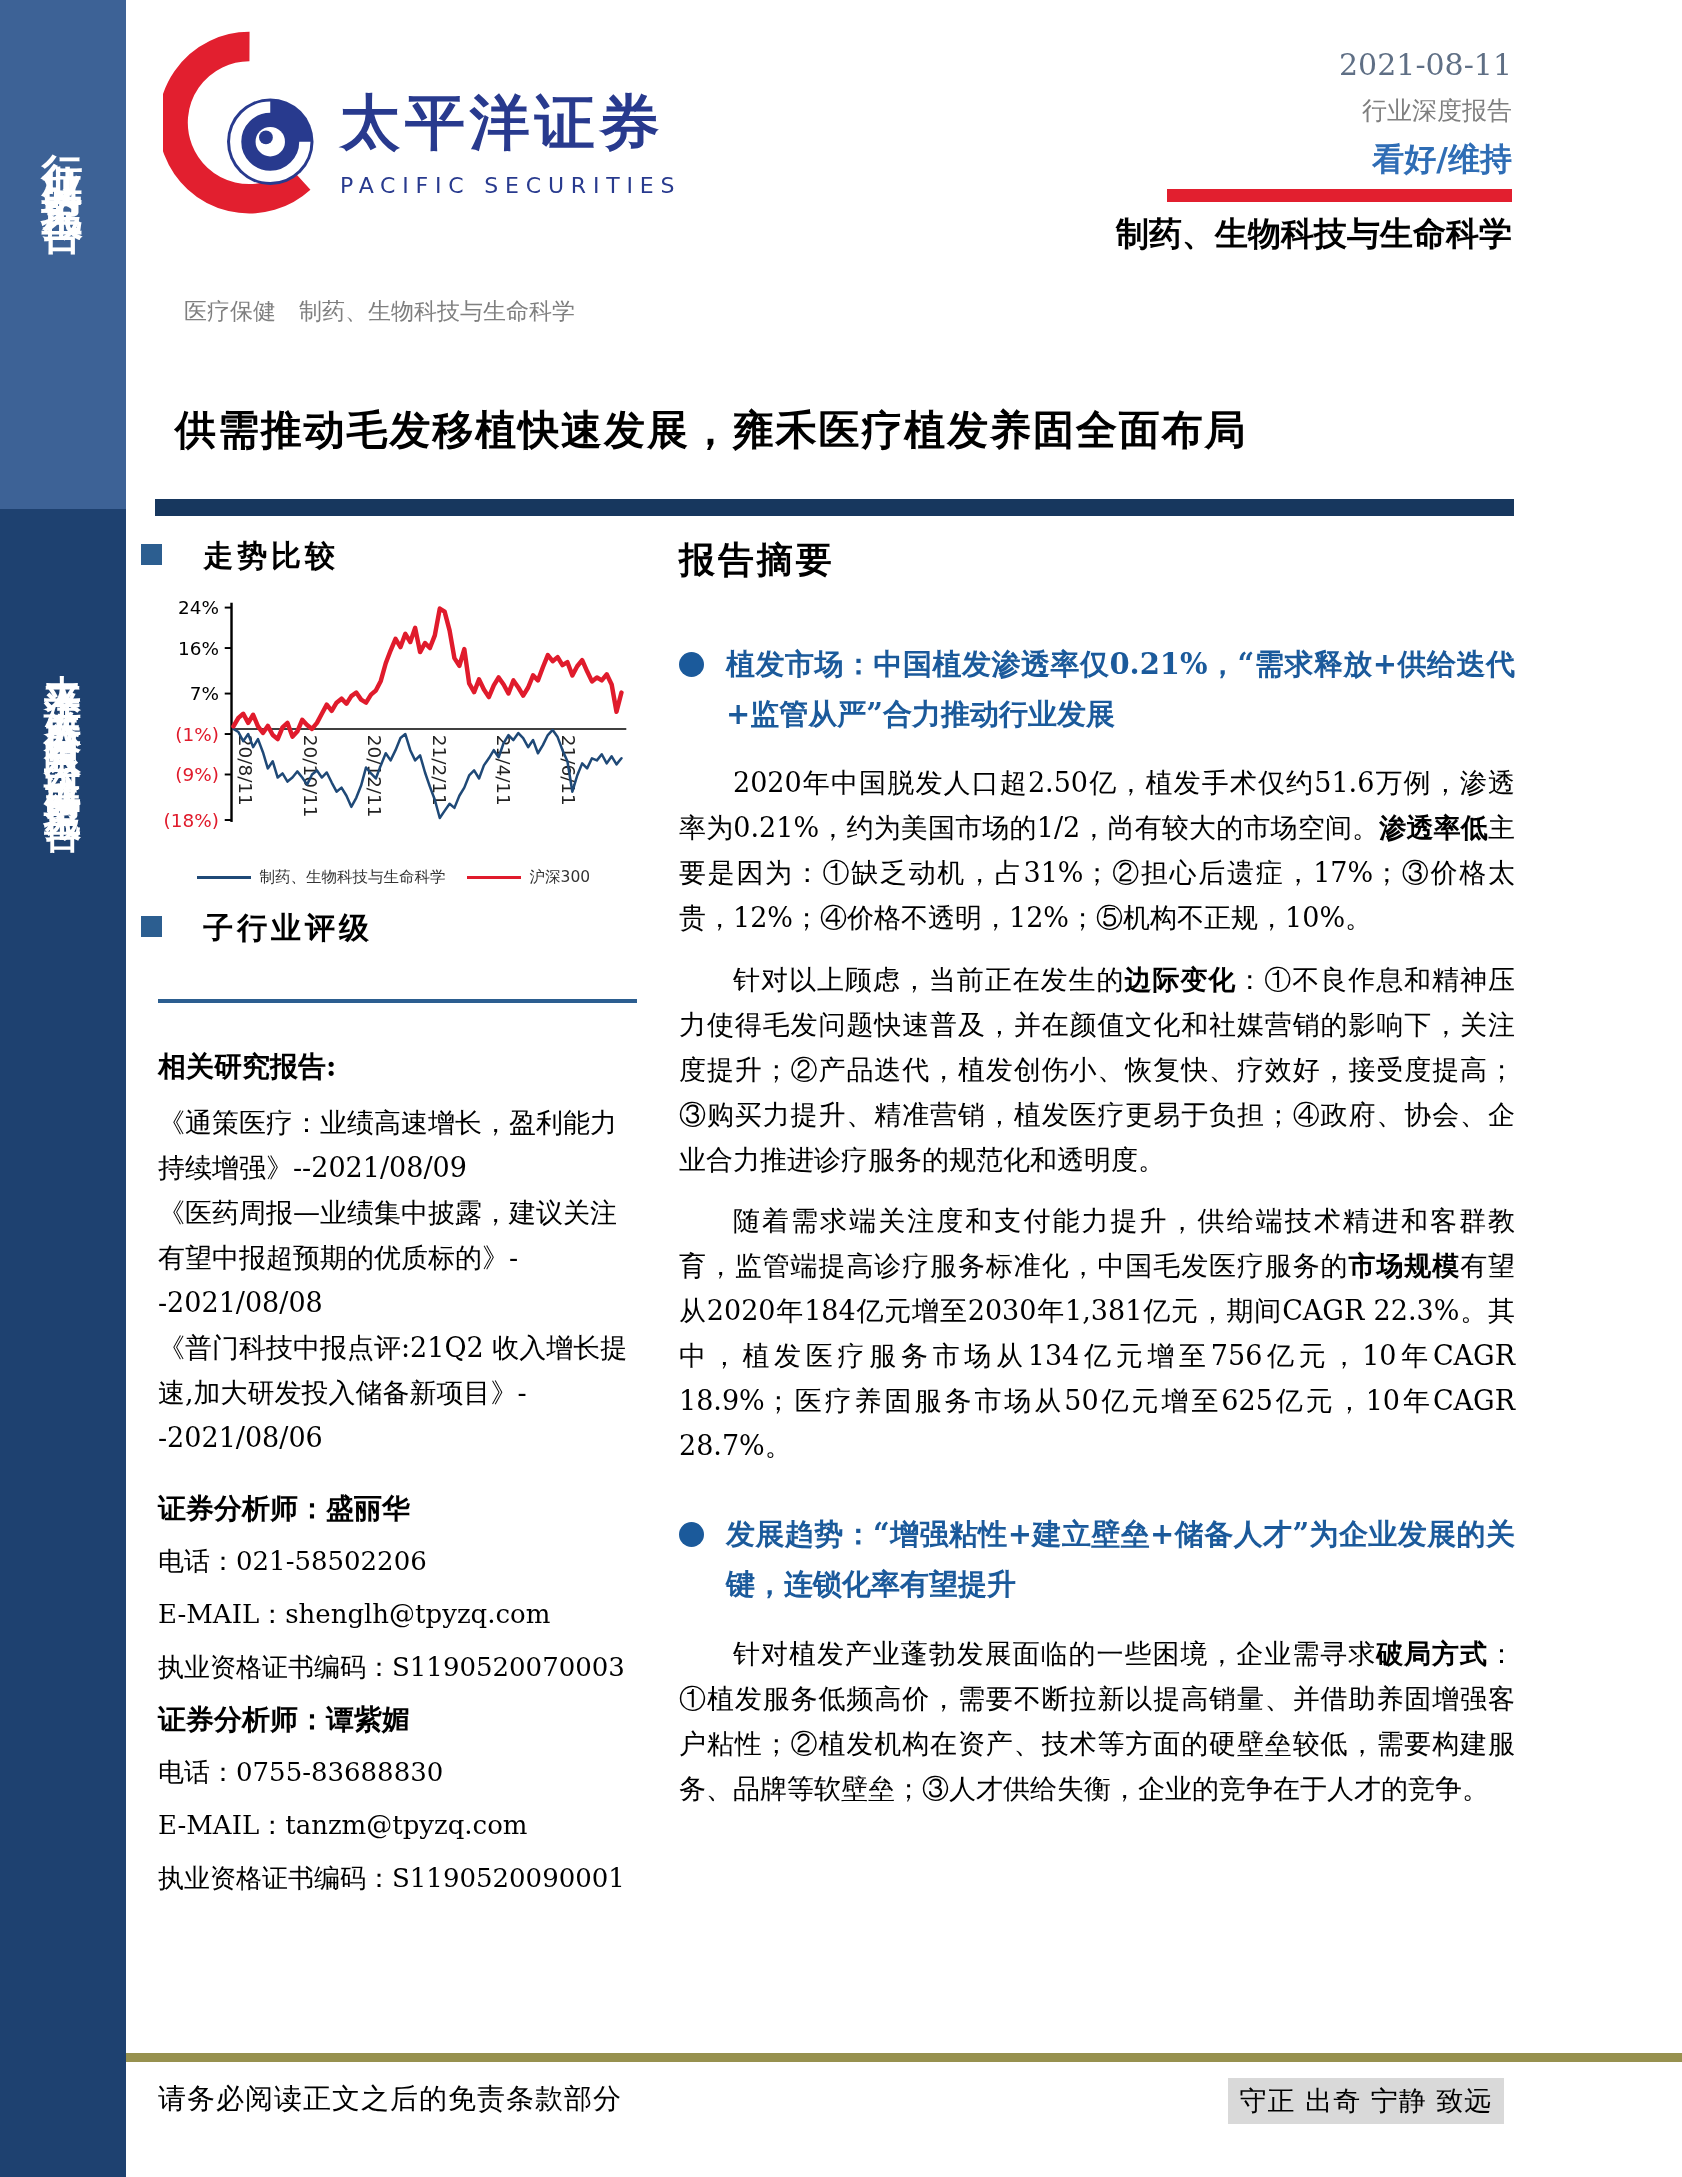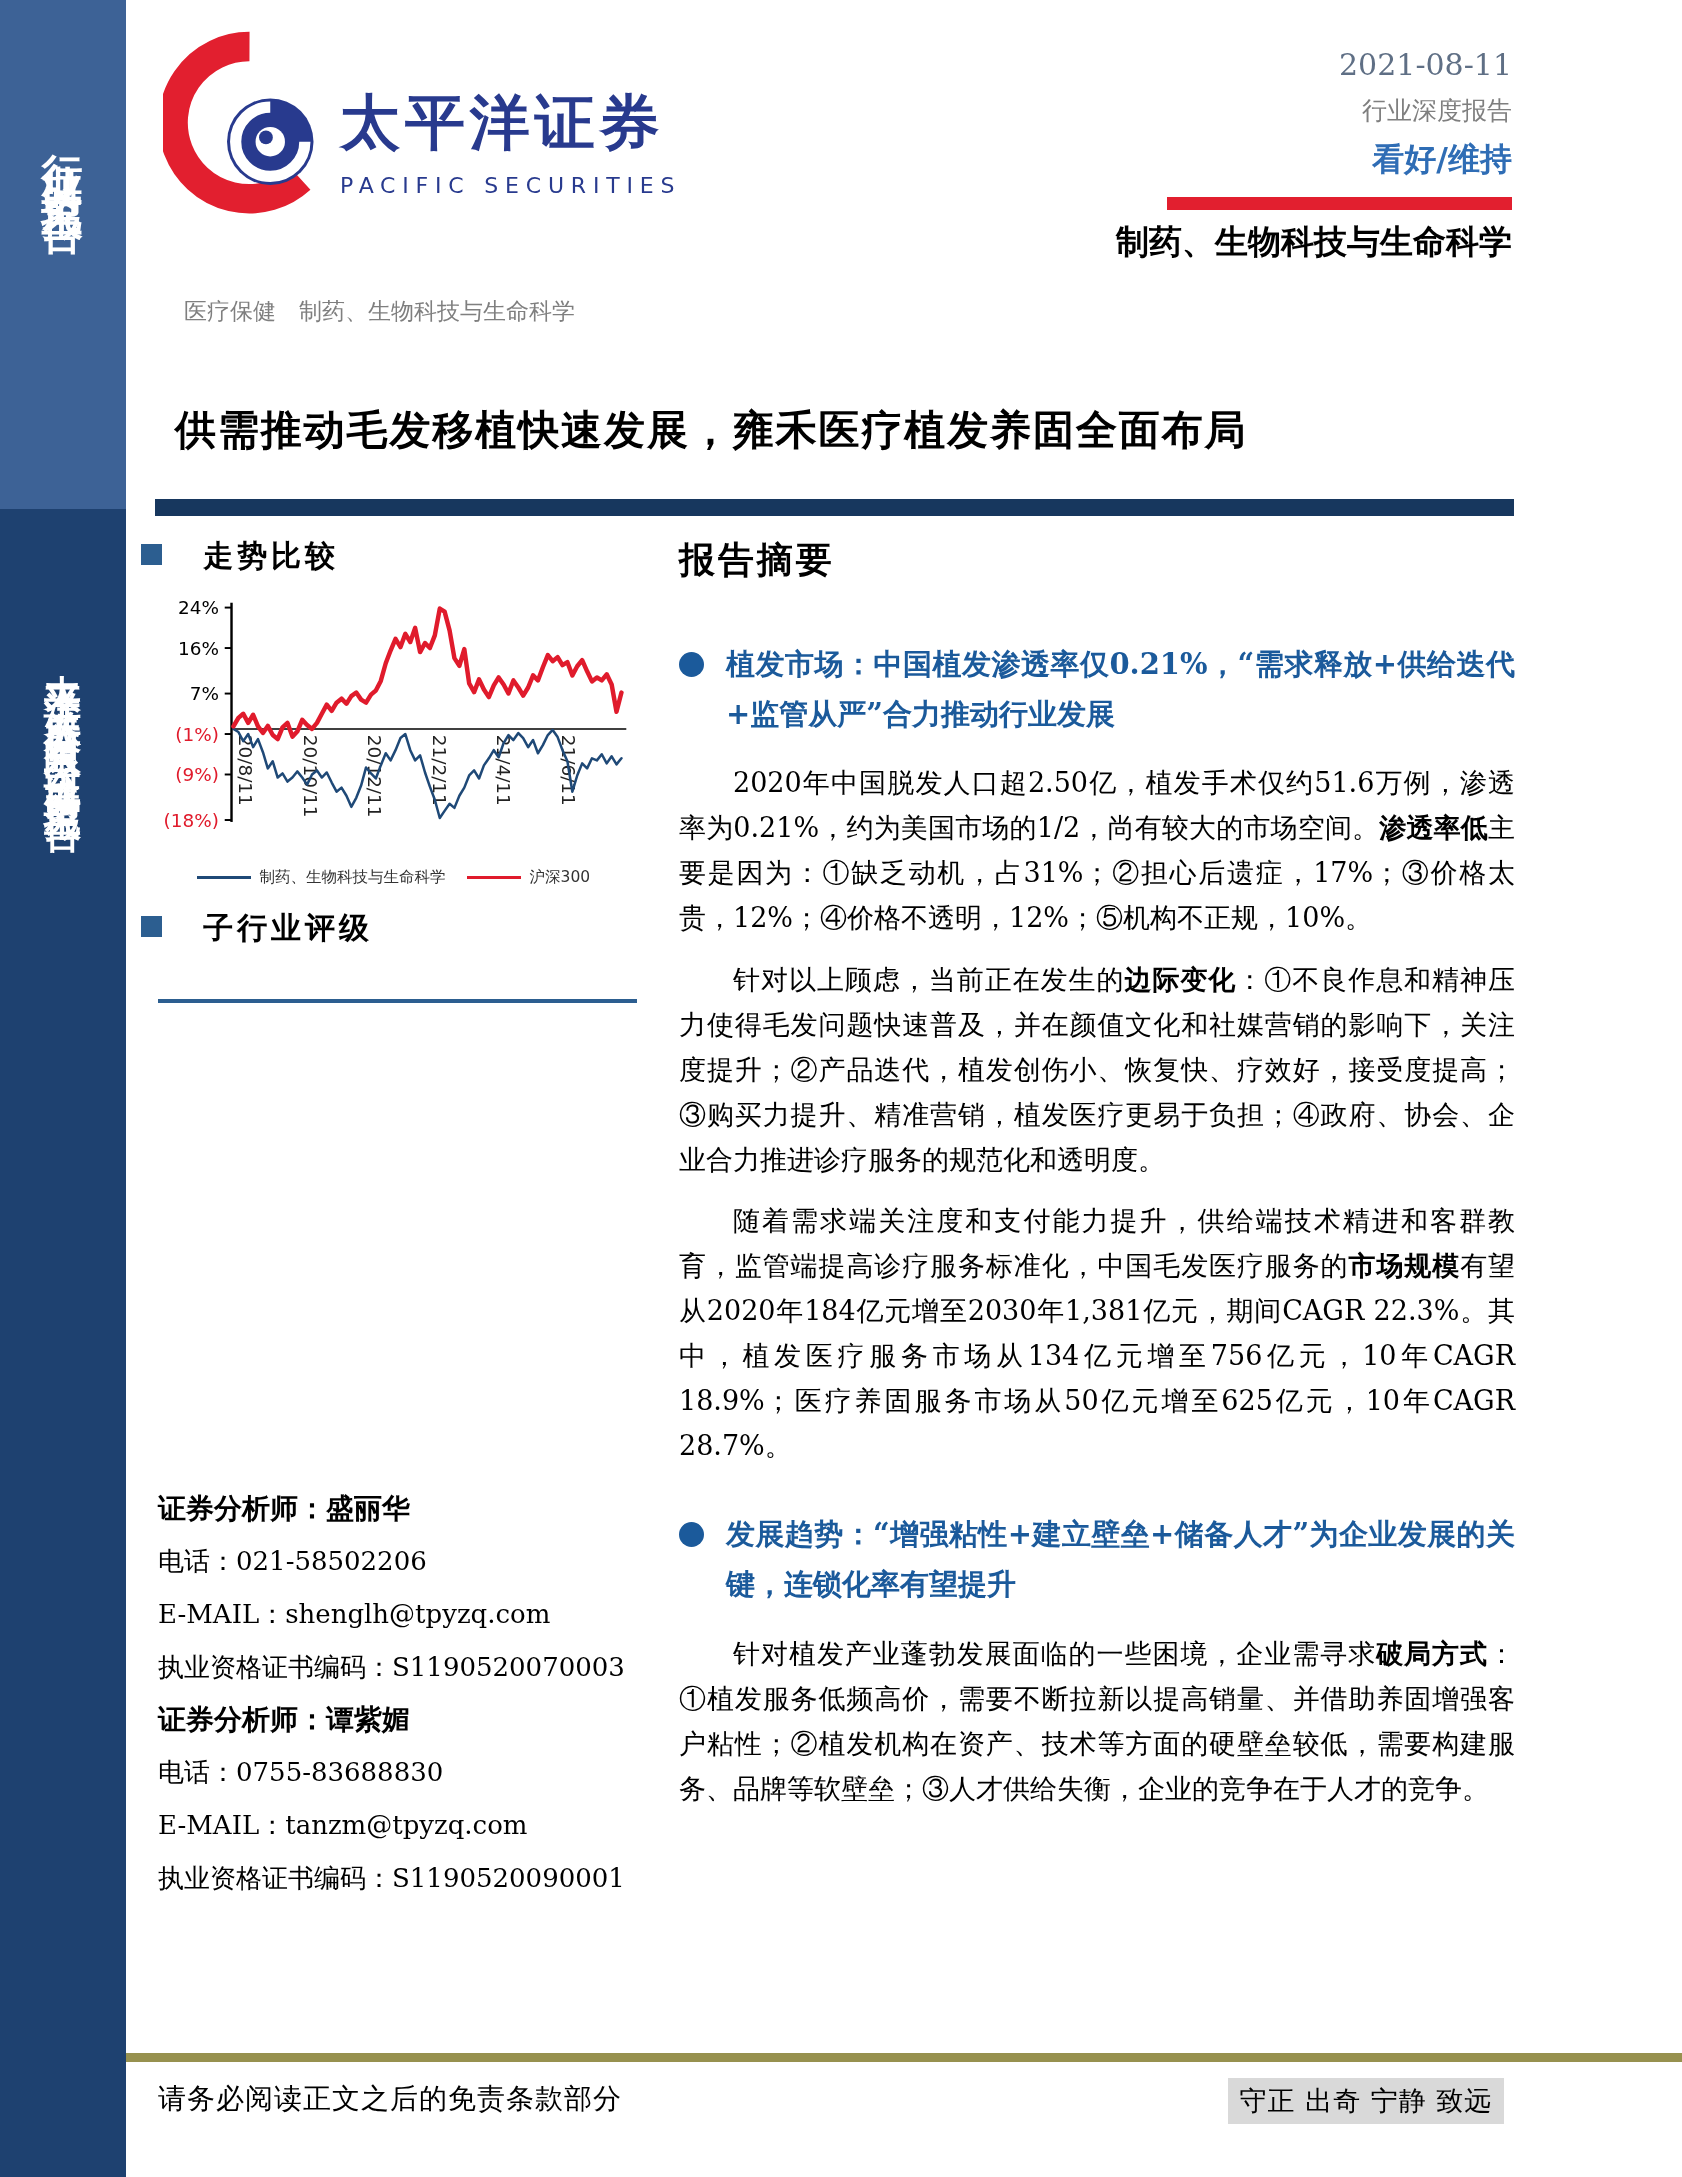--- a/index.html
+++ b/index.html
@@ -20,21 +20,21 @@
   .logo{position:absolute;left:163px;top:27px;display:flex;align-items:center;}
   .logo-mark{width:173px;height:200px;}
   .logo-text{margin-left:4px;margin-top:27px;}
   .logo-cn{font-size:60px;font-weight:bold;color:#283a8e;letter-spacing:4.9px;
            font-family:"DejaVu Sans","Liberation Sans",sans-serif;}
   .logo-en{font-size:22px;color:#283a8e;letter-spacing:6.8px;margin-top:9.7px;
            font-family:"DejaVu Sans","Liberation Sans",sans-serif;}
   .header-meta{position:absolute;top:47px;right:171px;text-align:right;}
   .meta-date{font-size:30px;color:#5f6f85;margin-bottom:11.6px;}
   .meta-type{font-size:25px;color:#7f7f7f;margin-bottom:11.6px;font-family:Liberation Serif, serif;}
-  .meta-rating{font-size:32px;font-weight:bold;color:#2f6db5;margin-bottom:15px;font-family:"DejaVu Sans","Liberation Sans",sans-serif;}
+  .meta-rating{font-size:32px;font-weight:bold;color:#2f6db5;margin-bottom:7px;font-family:"DejaVu Sans","Liberation Sans",sans-serif;}
   .meta-redbar{height:12.6px;width:345px;background:#e21f2f;margin-left:auto;margin-bottom:7.8px;}
   .meta-industry{font-size:33px;font-weight:bold;color:#000;width:439px;margin-left:auto;
                  text-align:right;line-height:1.45;font-family:"DejaVu Sans","Liberation Sans",sans-serif;}
 
   .category-line{position:absolute;left:184px;top:296px;font-size:23px;color:#7f7f7f;
                  font-family:"DejaVu Sans","Liberation Sans",sans-serif;}
   .main-title{position:absolute;left:175px;top:403px;margin:0;font-size:41px;font-weight:bold;
               letter-spacing:1.9px;white-space:nowrap;}
   .title-divider{position:absolute;left:155px;top:499px;width:1359px;height:16.5px;background:#17375e;}
 
@@ -157,20 +157,26 @@
       <span>沪深300</span>
     </span>
   </div>
 
   <div class="section-header sh-rating">
     <span class="sq"></span>
     <span class="section-title">子行业评级</span>
   </div>
   <div class="subrating-line"></div>
 
+  <div class="related">
+    <div class="rr-title">相关研究报告:</div>
+    <div class="rr-item">《通策医疗：业绩高速增长，盈利能力持续增强》--2021/08/09</div>
+    <div class="rr-item">《医药周报—业绩集中披露，建议关注有望中报超预期的优质标的》--2021/08/08</div>
+    <div class="rr-item">《普门科技中报点评:21Q2 收入增长提速,加大研发投入储备新项目》--2021/08/06</div>
+  </div>
 
   <div class="analysts">
     <div class="an-role"><span>证券分析师：</span><span>盛丽华</span></div>
     <div class="an-row">电话：021-58502206</div>
     <div class="an-row">E-MAIL：shenglh@tpyzq.com</div>
     <div class="an-row">执业资格证书编码：S1190520070003</div>
     <div class="an-role"><span>证券分析师：</span><span>谭紫媚</span></div>
     <div class="an-row">电话：0755-83688830</div>
     <div class="an-row">E-MAIL：tanzm@tpyzq.com</div>
     <div class="an-row">执业资格证书编码：S1190520090001</div>

